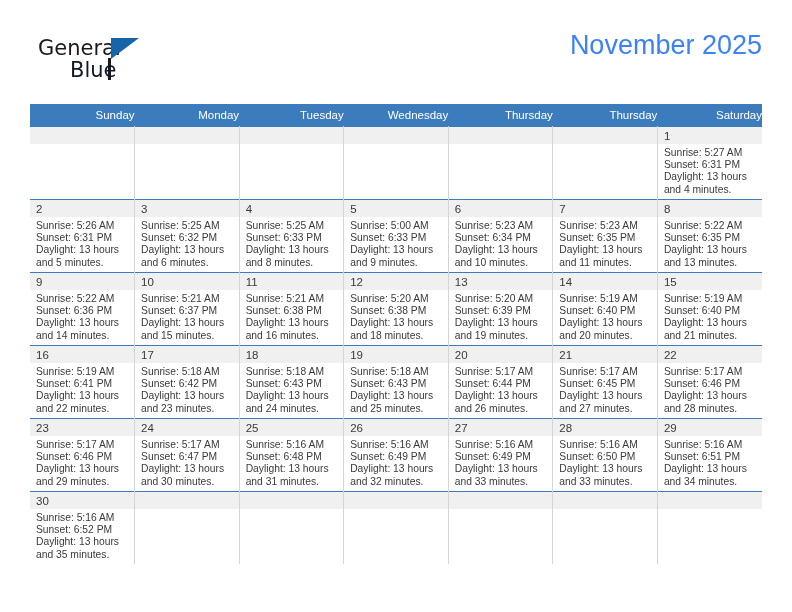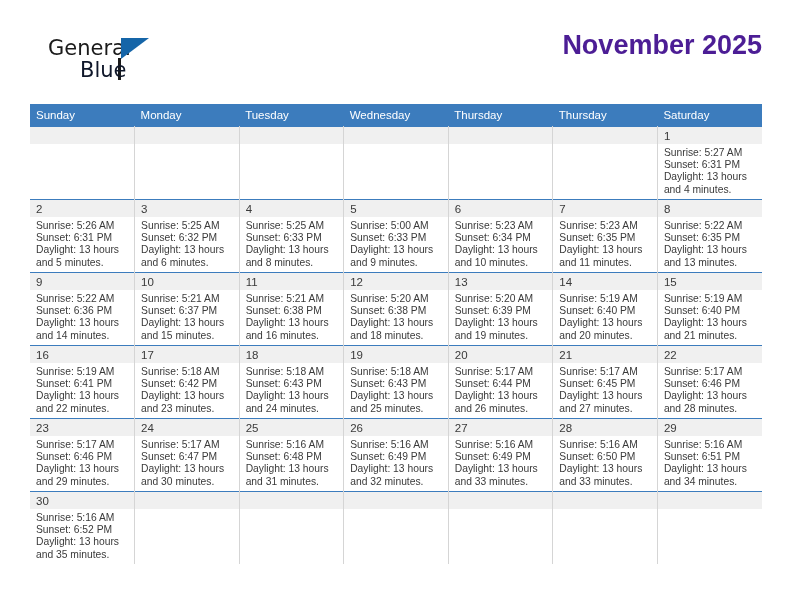--- a/index.html
+++ b/index.html
@@ -17,21 +17,21 @@
   .page {
     position: relative;
     width: 792px;
     height: 612px;
     box-sizing: border-box;
   }
 
   
   .header {
     position: absolute;
-    left: 40px;
+    left: 30px;
     top: 28px;
     right: 30px;
     height: 70px;
   }
   .logo {
     position: absolute;
     left: 8px;
     top: 8px;
     width: 180px;
     height: 56px;
@@ -74,22 +74,22 @@
   }
 
   .title-block {
     position: absolute;
     right: 0;
     top: 0;
     text-align: right;
   }
   .cal-title {
     font-size: 27px;
-    font-weight: 700;
-    color: #4c1d95;
+    font-weight: 400;
+    color: #3b82f6;
     line-height: 34px;
     white-space: nowrap;
   }
   .cal-subtitle {
     font-size: 14.5px;
     font-weight: 400;
     color: #1a1a1a;
     line-height: 22px;
     margin-top: 4px;
     white-space: nowrap;
@@ -102,21 +102,21 @@
     top: 104px;
     width: 732px;
     border-collapse: collapse;
     table-layout: fixed;
   }
   .cal th {
     background: #3c7cbd;
     color: #ffffff;
     font-size: 11.5px;
     font-weight: normal;
-    text-align: left;
+    text-align: right;
     padding: 4px 0 5px 6px;
     height: 13px;
     border: none;
   }
   .cal td {
     vertical-align: top;
     padding: 0;
     height: 72px;
     border-top: 1px solid #3c7cbd;
     border-right: 1px solid #d5d5d5;

